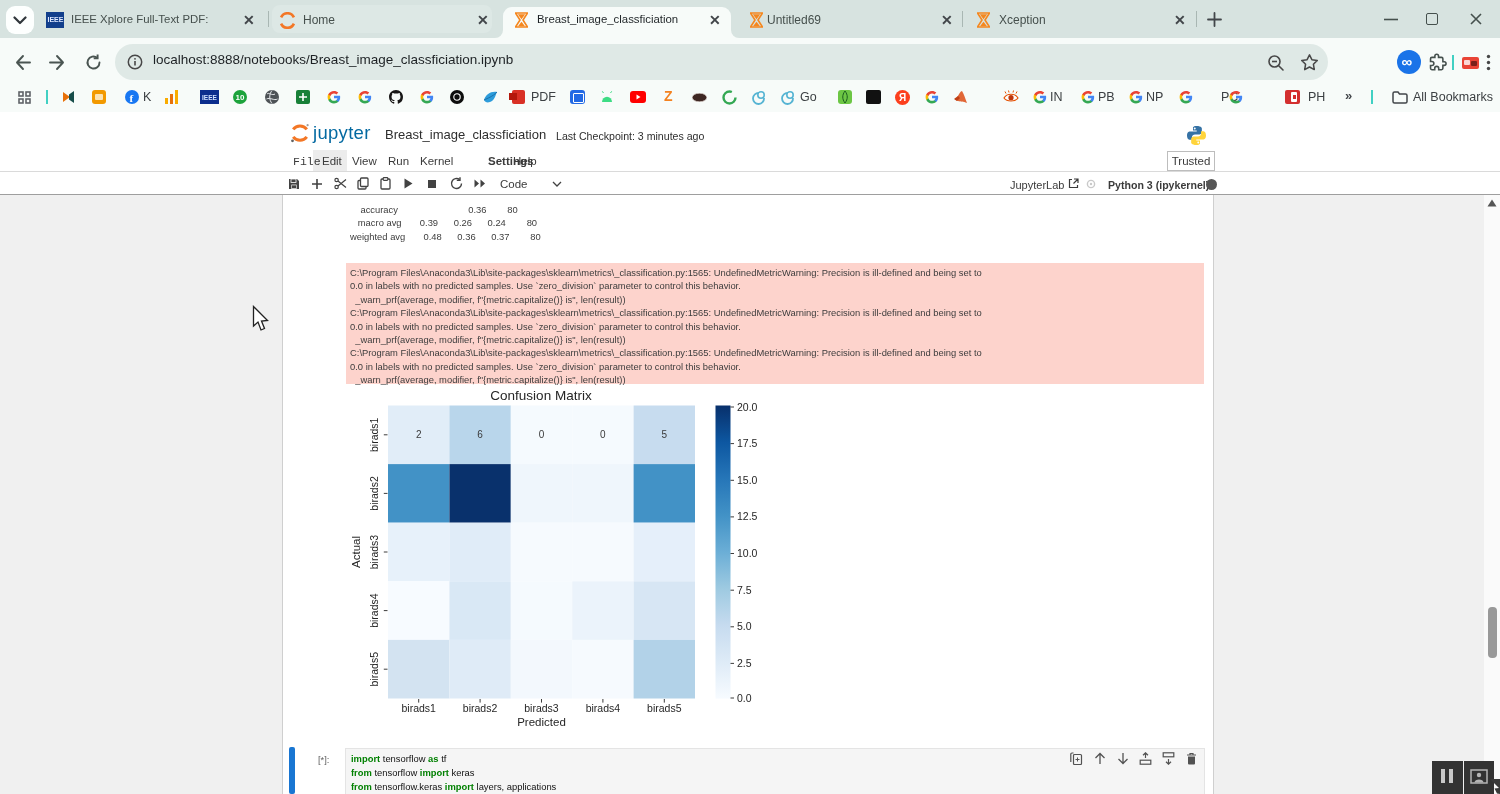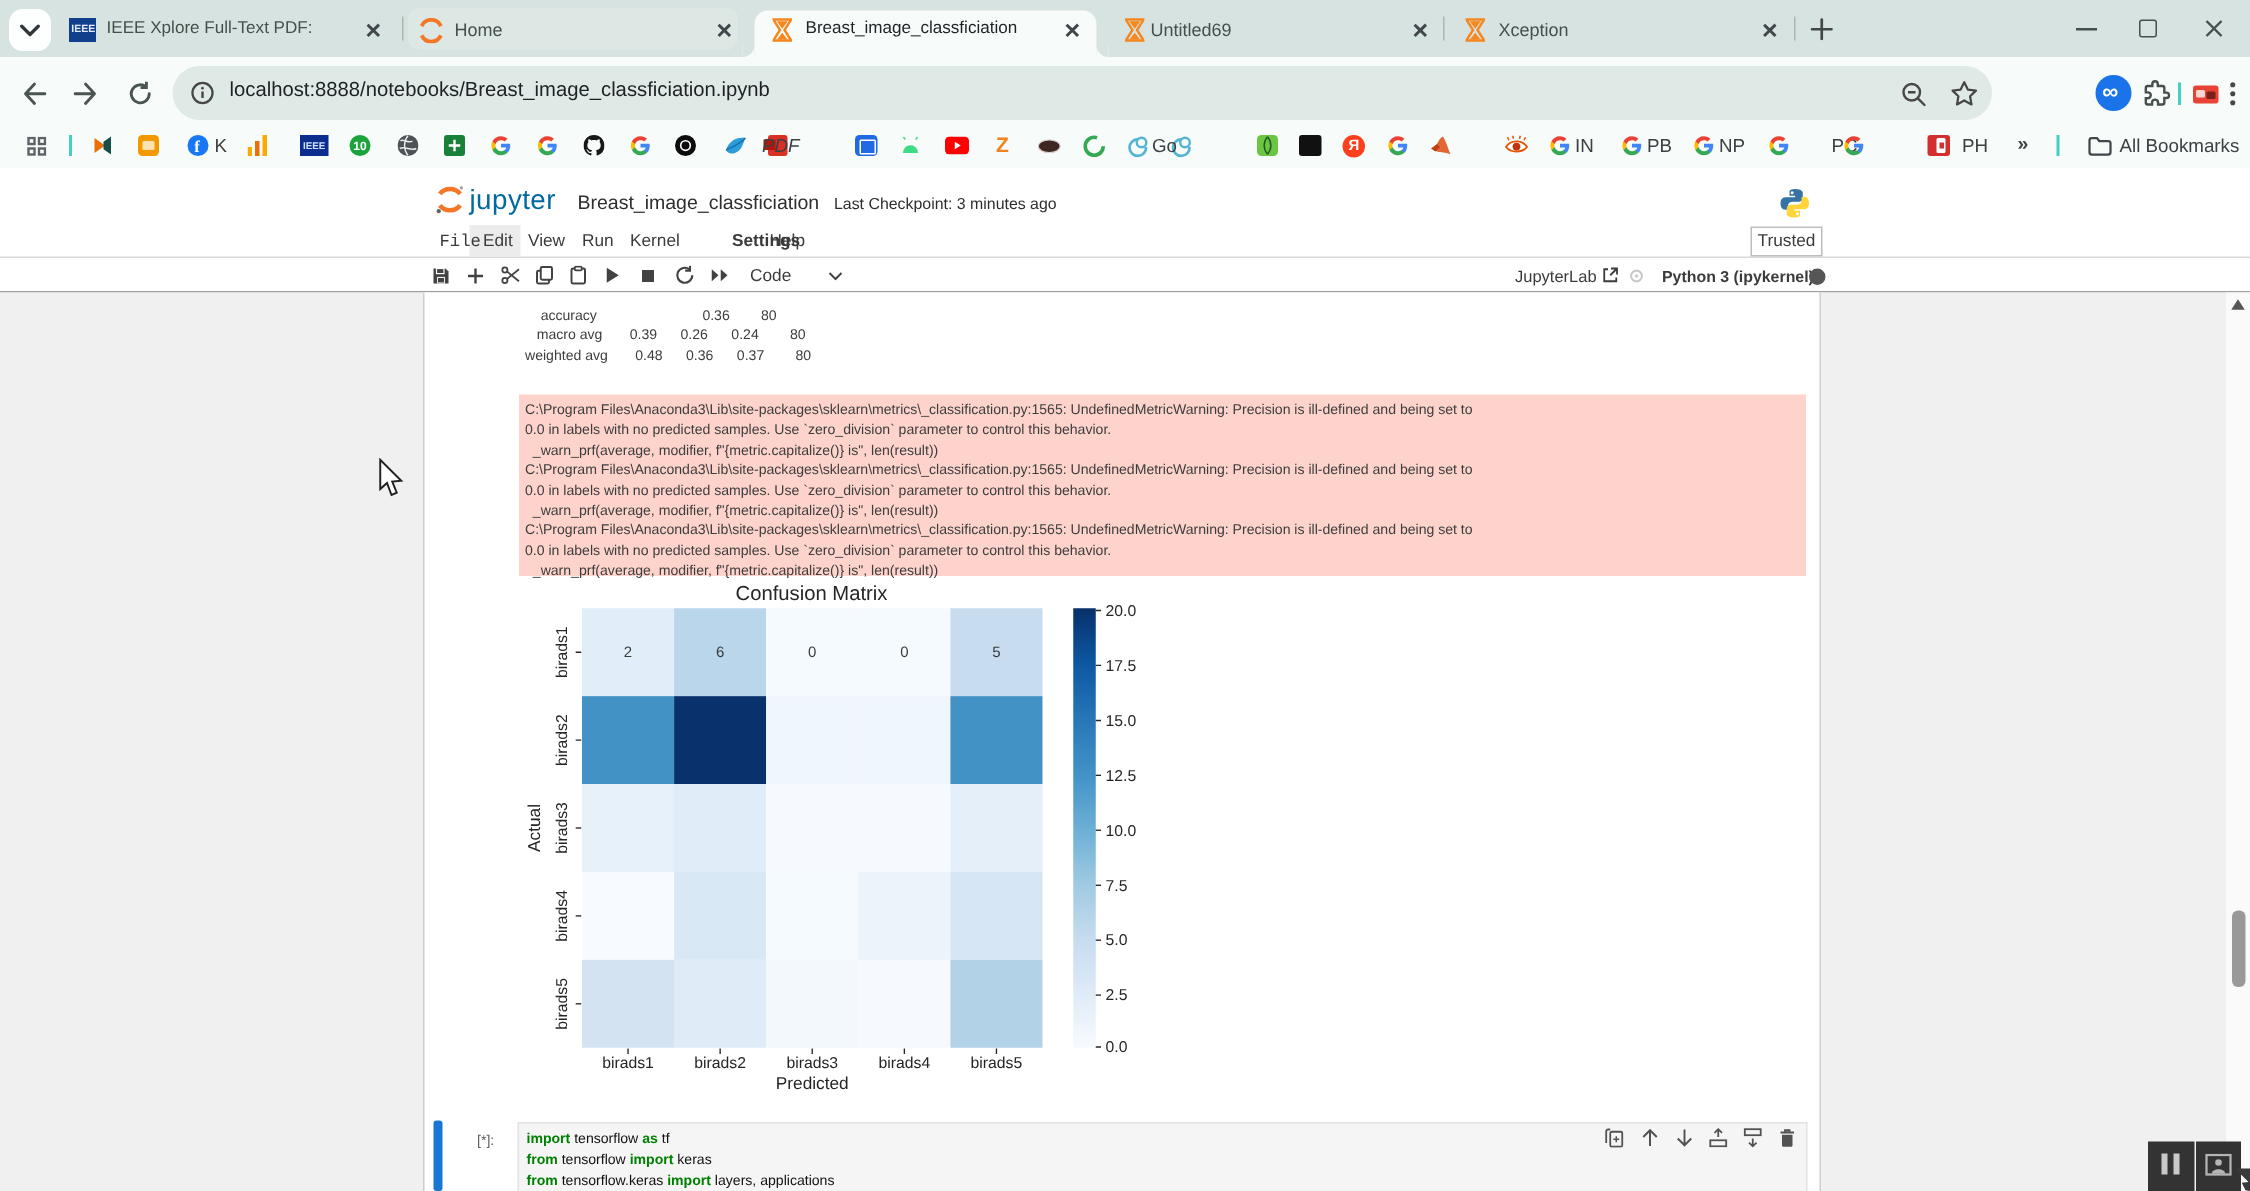--- a/index.html
+++ b/index.html
@@ -210,21 +210,21 @@
     <circle cx="7" cy="7" r="7" fill="#0d0d0d"></circle>
     <circle cx="7" cy="7" r="3.2" fill="none" stroke="#fff" stroke-width="1.1"></circle>
   </svg>
 <svg class="abs" style="left:483px;top:90px;" width="15" height="14" viewBox="0 0 15 14">
     <path d="M1 10 C3 4 8 1 14 2 C12 6 12 10 7 12 C4 13 2 12 1 10 Z" fill="#2d9cdb"></path>
     <path d="M1 10 C5 8 9 7 14 2" stroke="#1b6fa8" stroke-width="1" fill="none"></path>
   </svg>
 
 <div class="abs" style="left:512px;top:90px;width:13px;height:14px;background:#d93025;border-radius:2px;"></div>
 <div class="abs" style="left:509px;top:93px;width:8px;height:7px;background:#b3170c;"></div>
-<div class="abs bktxt" style="left:508px;top:90px;font-style:italic;">PDF</div>
+<div class="abs bktxt" style="left:531px;top:90px;">PDF</div>
 <div class="abs" style="left:570px;top:90px;width:15px;height:14px;background:#2269e4;border-radius:3px;"></div>
 <div class="abs" style="left:573px;top:93px;width:9px;height:8px;border:1px solid #fff;border-radius:1px;"></div>
 <svg class="abs" style="left:600px;top:91px;" width="14" height="12" viewBox="0 0 14 12">
     <path d="M2 11 a5 5.2 0 0 1 10 0 z" fill="#3ddc84"></path>
     <path d="M3.5 2 L2.3 0.3 M10.5 2 L11.7 0.3" stroke="#3ddc84" stroke-width="1"></path>
   </svg>
 <svg class="abs" style="left:630px;top:91px;" width="16" height="12" viewBox="0 0 16 12">
     <rect width="16" height="12" rx="3" fill="#f00"></rect>
     <path d="M6.5 3.5 L10.5 6 L6.5 8.5 Z" fill="#fff"></path>
   </svg>
@@ -237,21 +237,21 @@
     <circle cx="7.5" cy="7.5" r="6" fill="none" stroke="#34a853" stroke-width="2.4" stroke-dasharray="30 8"></circle>
   </svg>
 <svg class="abs" style="left:751px;top:90px;" width="16" height="15" viewBox="0 0 16 15">
     <path d="M8 3 A5.5 5.5 0 1 0 13 8" fill="none" stroke="#56b4d3" stroke-width="1.8"></path>
     <circle cx="10" cy="5" r="3.2" fill="none" stroke="#56b4d3" stroke-width="1.6"></circle>
   </svg>
 <svg class="abs" style="left:780px;top:90px;" width="16" height="15" viewBox="0 0 16 15">
     <path d="M8 3 A5.5 5.5 0 1 0 13 8" fill="none" stroke="#56b4d3" stroke-width="1.8"></path>
     <circle cx="10" cy="5" r="3.2" fill="none" stroke="#56b4d3" stroke-width="1.6"></circle>
   </svg>
-<div class="abs bktxt" style="left:768px;top:90px;">Go</div>
+<div class="abs bktxt" style="left:800px;top:90px;">Go</div>
 <div class="abs" style="left:838px;top:90px;width:14px;height:14px;background:#6cc644;border-radius:3px;"></div>
 <path class="abs"></path>
 <svg class="abs" style="left:840px;top:91px;" width="10" height="12" viewBox="0 0 10 12">
     <path d="M5 0 C2 4 2 8 5 12 M5 0 C8 4 8 8 5 12" stroke="#1b5e20" stroke-width="1" fill="none"></path>
   </svg>
 <div class="abs" style="left:866px;top:90px;width:15px;height:14px;background:#111;border-radius:2px;"></div>
 <div class="abs" style="left:868px;top:91px;color:#fff;font-size:10px;font-weight:bold;margin-top:36px;">cl</div>
 <circle class="abs" style="left:895px;top:90px;width:15px;height:15px;border-radius:50%;background:#fc3f1d;"></circle>
 <div class="abs" style="left:899px;top:92px;color:#fff;font-size:10px;font-weight:bold;">Я</div>
 <svg class="abs gg" style="left:925px;top:90px;" width="14" height="14" viewBox="0 0 48 48">

